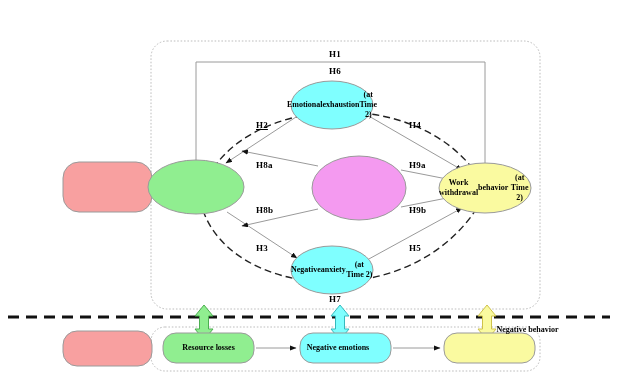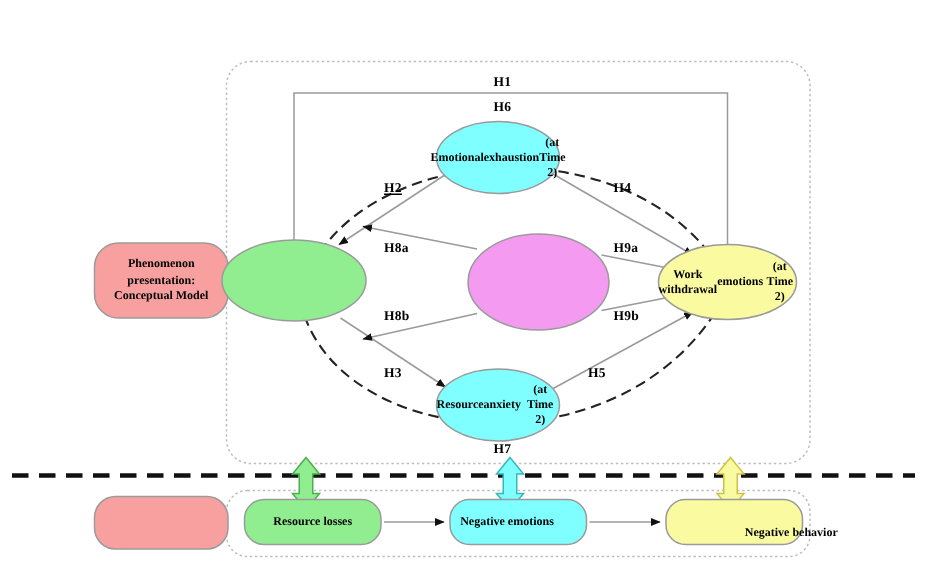--- a/index.html
+++ b/index.html
@@ -86,62 +86,57 @@
     <line x1="256" y1="348" x2="296" y2="348" stroke="#9a9a9a" stroke-width="1" marker-end="url(#arrow)"></line>
     <line x1="393" y1="348" x2="440" y2="348" stroke="#9a9a9a" stroke-width="1" marker-end="url(#arrow)"></line>
 
     <ellipse cx="196" cy="187" rx="48" ry="27" fill="#90EE90" stroke="#9a9a9a" stroke-width="1"></ellipse>
     <ellipse cx="332" cy="105" rx="41" ry="24" fill="#7FFFFF" stroke="#9a9a9a" stroke-width="1"></ellipse>
     <ellipse cx="359" cy="188" rx="47" ry="32" fill="#F49AF0" stroke="#9a9a9a" stroke-width="1"></ellipse>
     <ellipse cx="332" cy="270" rx="41" ry="24" fill="#7FFFFF" stroke="#9a9a9a" stroke-width="1"></ellipse>
     <ellipse cx="485" cy="188" rx="46" ry="25" fill="#FAFAA0" stroke="#9a9a9a" stroke-width="1"></ellipse>
   </svg>
 
-  <div class="boxtext" style="left:63px;top:162px;width:89px;height:50px;">
-    <span>Phenomenon</span>
-    <span>presentation:</span>
-    <span>Conceptual Model</span>
-  </div>
 
 
 
   <div class="nodetext" style="left:291px;top:81px;width:82px;height:48px;">
     <span>Emotional</span>
     <span>exhaustion</span>
     <span>(at Time 2)</span>
   </div>
 
 
   <div class="nodetext" style="left:291px;top:246px;width:82px;height:48px;">
-    <span>Resource</span>
+    <span>Negative</span>
     <span>anxiety</span>
     <span>(at Time 2)</span>
   </div>
 
   <div class="nodetext" style="left:439px;top:163px;width:92px;height:50px;">
     <span>Work withdrawal</span>
-    <span>emotions</span>
+    <span>behavior</span>
     <span>(at Time 2)</span>
   </div>
 
   <div class="boxtext" style="left:163px;top:333px;width:91px;height:30px;">
     <span>Resource losses</span>
   </div>
   <div class="boxtext" style="left:300px;top:333px;width:76px;height:30px;">
     <span>Negative emotions</span>
   </div>
-  <div class="boxtext" style="left:444px;top:340px;width:111px;height:30px;padding-left:28px;">
+  <div class="boxtext" style="left:444px;top:315px;width:111px;height:30px;padding-left:28px;">
     <span>Negative behavior</span>
   </div>
 
   <div class="lbl hyp" style="left:329px;top:49px;">H1</div>
   <div class="lbl hyp" style="left:329px;top:66px;">H6</div>
   <div class="lbl hyp" style="left:256px;top:120px;text-decoration:underline;">H2</div>
   <div class="lbl hyp" style="left:409px;top:120px;">H4</div>
   <div class="lbl hyp" style="left:256px;top:160px;">H8a</div>
   <div class="lbl hyp" style="left:409px;top:160px;">H9a</div>
   <div class="lbl hyp" style="left:256px;top:205px;">H8b</div>
   <div class="lbl hyp" style="left:409px;top:205px;">H9b</div>
   <div class="lbl hyp" style="left:256px;top:243px;">H3</div>
-  <div class="lbl hyp" style="left:392px;top:243px;">H5</div>
+  <div class="lbl hyp" style="left:409px;top:243px;">H5</div>
   <div class="lbl hyp" style="left:329px;top:294px;">H7</div>
 
 </div>
 
 </body></html>

